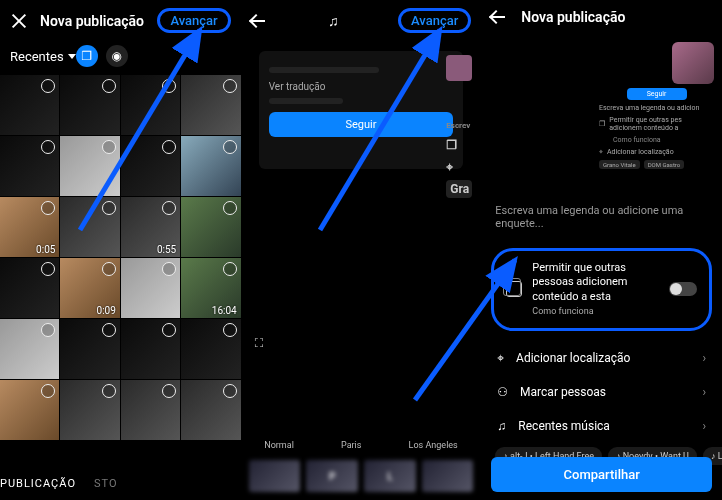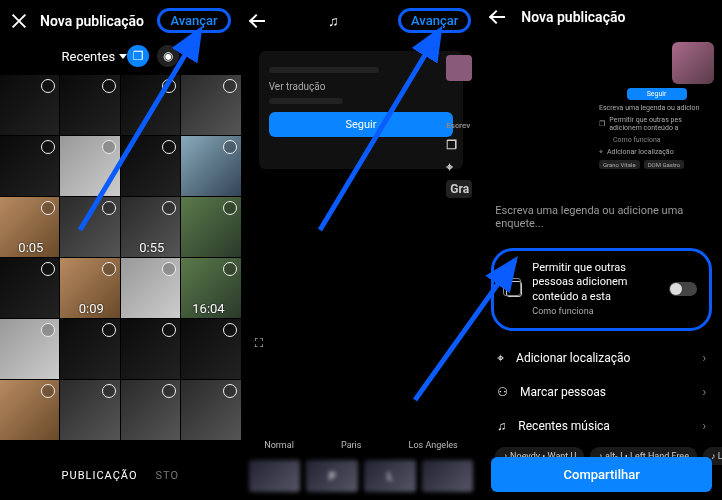--- a/index.html
+++ b/index.html
@@ -22,36 +22,36 @@
   .close-x::before, .close-x::after {
     content: ""; position: absolute; left: 8px; top: 0; width: 2px; height: 18px; background: #fff;
   }
   .close-x::before { transform: rotate(45deg); }
   .close-x::after  { transform: rotate(-45deg); }
   .title1 { font-size: 14px; font-weight: 600; flex: 1; }
   .avancar {
     color: #1b8cff; font-size: 13px; font-weight: 500;
     border: 3px solid #0a5cff; border-radius: 18px; padding: 2px 10px;
   }
-  .subhead { display: flex; align-items: center; justify-content: center; padding: 4px 10px 8px; }
+  .subhead { display: flex; align-items: center; justify-content: flex-start; padding: 4px 10px 8px; }
   .recentes { font-size: 13px; display: flex; align-items: center; gap: 4px; }
   .chev-down { display:inline-block; width:0;height:0;border-left:4px solid transparent;border-right:4px solid transparent;border-top:5px solid #fff; }
   .toolbtns { display: flex; gap: 8px; }
   .cbtn { width: 22px; height: 22px; border-radius: 50%; background:#222; display:flex;align-items:center;justify-content:center; font-size:12px;}
   .cbtn.active { background:#0a84ff; }
   .grid { display: grid; grid-template-columns: repeat(4, 1fr); grid-auto-rows: 60px; gap: 1px; padding: 0 0 30px; height: calc(100% - 100px); overflow: hidden; }
   .cell { background: linear-gradient(135deg,#2a2a2a,#555); position: relative; filter: blur(0.3px); }
   .cell.dark { background: linear-gradient(135deg,#0a0a0a,#222); }
   .cell.light { background: linear-gradient(135deg,#999,#ccc); }
   .cell.warm { background: linear-gradient(135deg,#b78a60,#6a4a2a); }
   .cell.green { background: linear-gradient(135deg,#5a7a4a,#2a3a2a); }
   .cell.sky { background: linear-gradient(135deg,#8ab,#345); }
   .ring { position:absolute; top:4px; right:4px; width:14px; height:14px; border:1.5px solid #eee; border-radius:50%; background:rgba(0,0,0,.2);}
-  .dur { position:absolute; bottom:2px; right:16px; font-size:13px; color:#fff; text-shadow:0 0 2px #000;}
-  .tabs1 { position:absolute; bottom:12px; left:0; right:0; display:flex; justify-content:center; gap:18px; padding:6px 0; font-size:11px; letter-spacing:1px;}
+  .dur { position:absolute; bottom:2px; right:4px; font-size:10px; color:#fff; text-shadow:0 0 2px #000;}
+  .tabs1 { position:absolute; bottom:4px; left:0; right:0; display:flex; justify-content:flex-start; gap:18px; padding:6px 0; font-size:11px; letter-spacing:1px;}
   .tabs1 .active { color:#fff; } .tabs1 .dim { color:#777; }
 
   
   .header2 { display:flex; align-items:center; justify-content:space-between; padding:8px 10px; }
   .arrow-back { width:18px;height:18px;position:relative;}
   .arrow-back::before{content:"";position:absolute;top:8px;left:0;width:14px;height:2px;background:#fff;}
   .arrow-back::after{content:"";position:absolute;top:4px;left:0;width:8px;height:8px;border-left:2px solid #fff;border-bottom:2px solid #fff;transform:rotate(45deg);}
   .music-icon{ font-size:14px;}
   .preview-area{ padding:10px 18px; }
   .prev-card{ background:#111; border-radius:6px; padding:10px 10px 32px; font-size:10px; color:#aaa; }
@@ -273,22 +273,22 @@
       <span>⚇</span>
       <span>Marcar pessoas</span>
       <span class="chev">›</span>
     </div>
     <div class="row3">
       <span>♫</span>
       <span>Recentes música</span>
       <span class="chev">›</span>
     </div>
     <div class="chips">
+      <div class="chip">♪ alt-J • Left Hand Free</div>
       <div class="chip">♪ Noevdv • Want U</div>
-      <div class="chip">♪ alt-J • Left Hand Free</div>
       <div class="chip">♪ Lor</div>
     </div>
     <div class="row3">
       <span>👁</span>
       <span>Público</span>
       <span class="chev" style="color:#888">Todos</span>
       <span class="chev">›</span>
     </div>
     <div class="share-btn">Compartilhar</div>
   </div>

